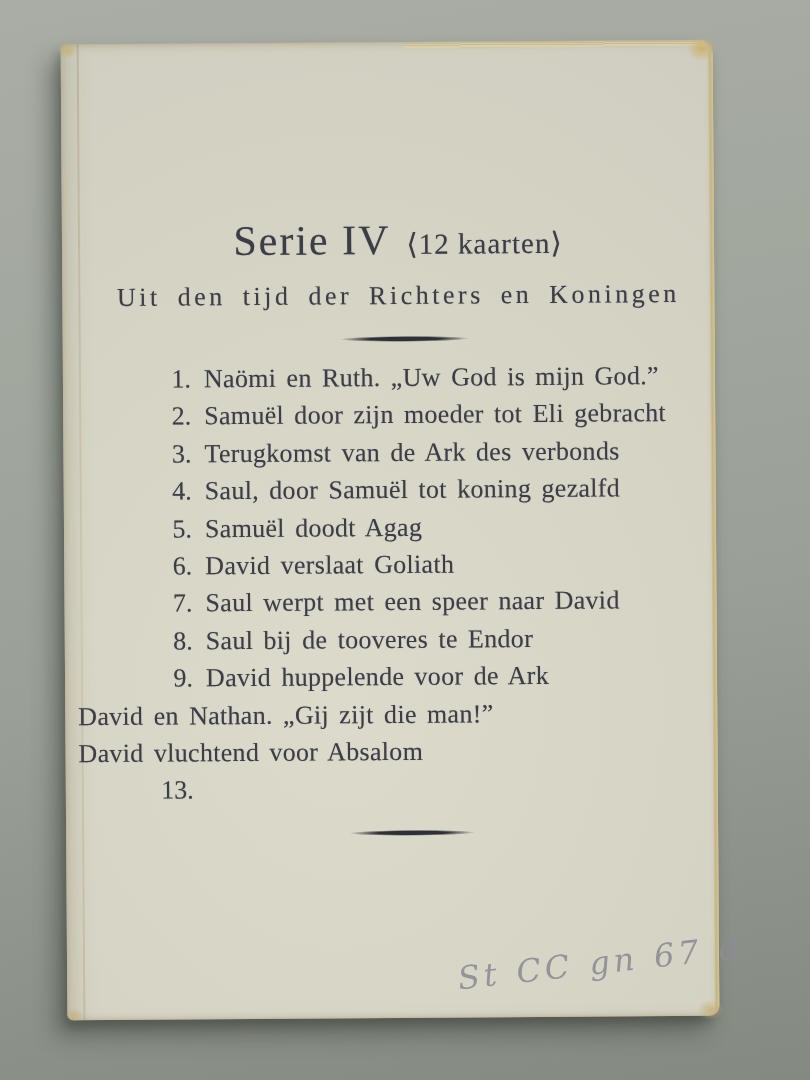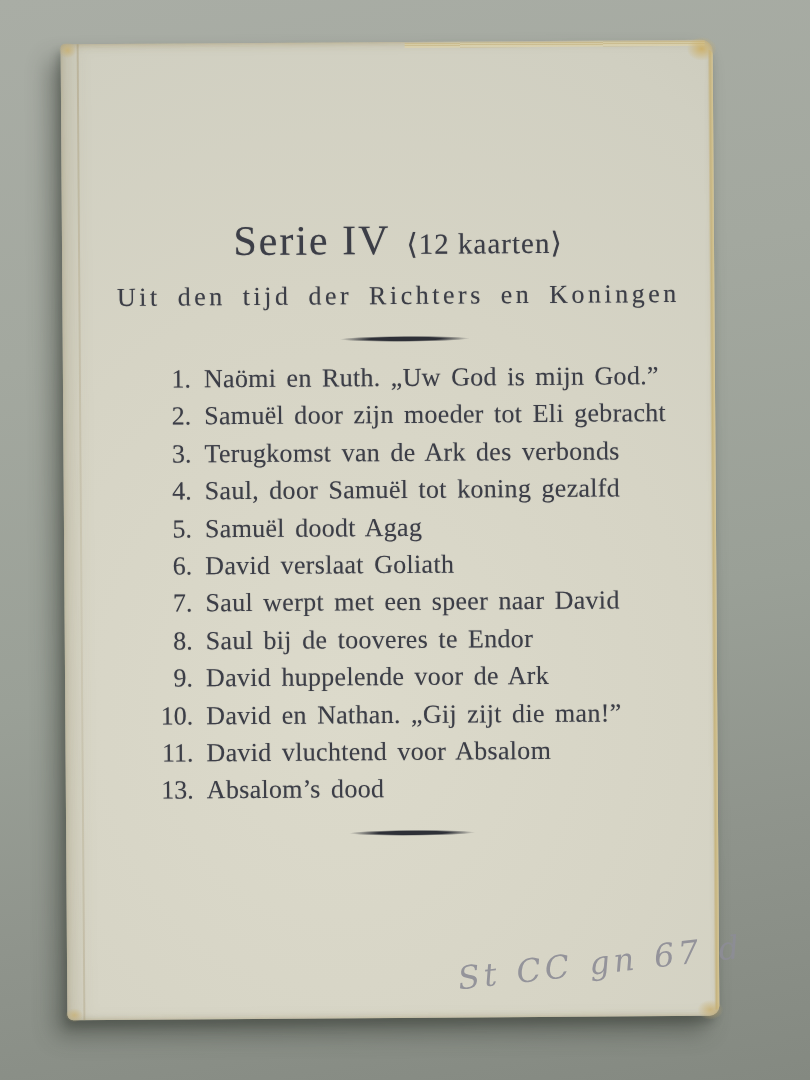--- a/index.html
+++ b/index.html
@@ -166,30 +166,27 @@
       </li>
       <li class="card-row">
         <span class="num">8.</span>
         <span class="ttl">Saul bij de tooveres te Endor</span>
       </li>
       <li class="card-row">
         <span class="num">9.</span>
         <span class="ttl">David huppelende voor de Ark</span>
       </li>
       <li class="card-row">
-        <span class="num">10.</span>
         <span class="ttl">David en Nathan. „Gij zijt die man!”</span>
       </li>
       <li class="card-row">
-        <span class="num">11.</span>
         <span class="ttl">David vluchtend voor Absalom</span>
       </li>
       <li class="card-row">
         <span class="num">13.</span>
-        <span class="ttl">Absalom’s dood</span>
       </li>
     </ol>
 
     <div class="divider d2"></div>
 
     <div class="handwriting">St CC gn 67 d</div>
   </div>
 </div>
 
 </body></html>

